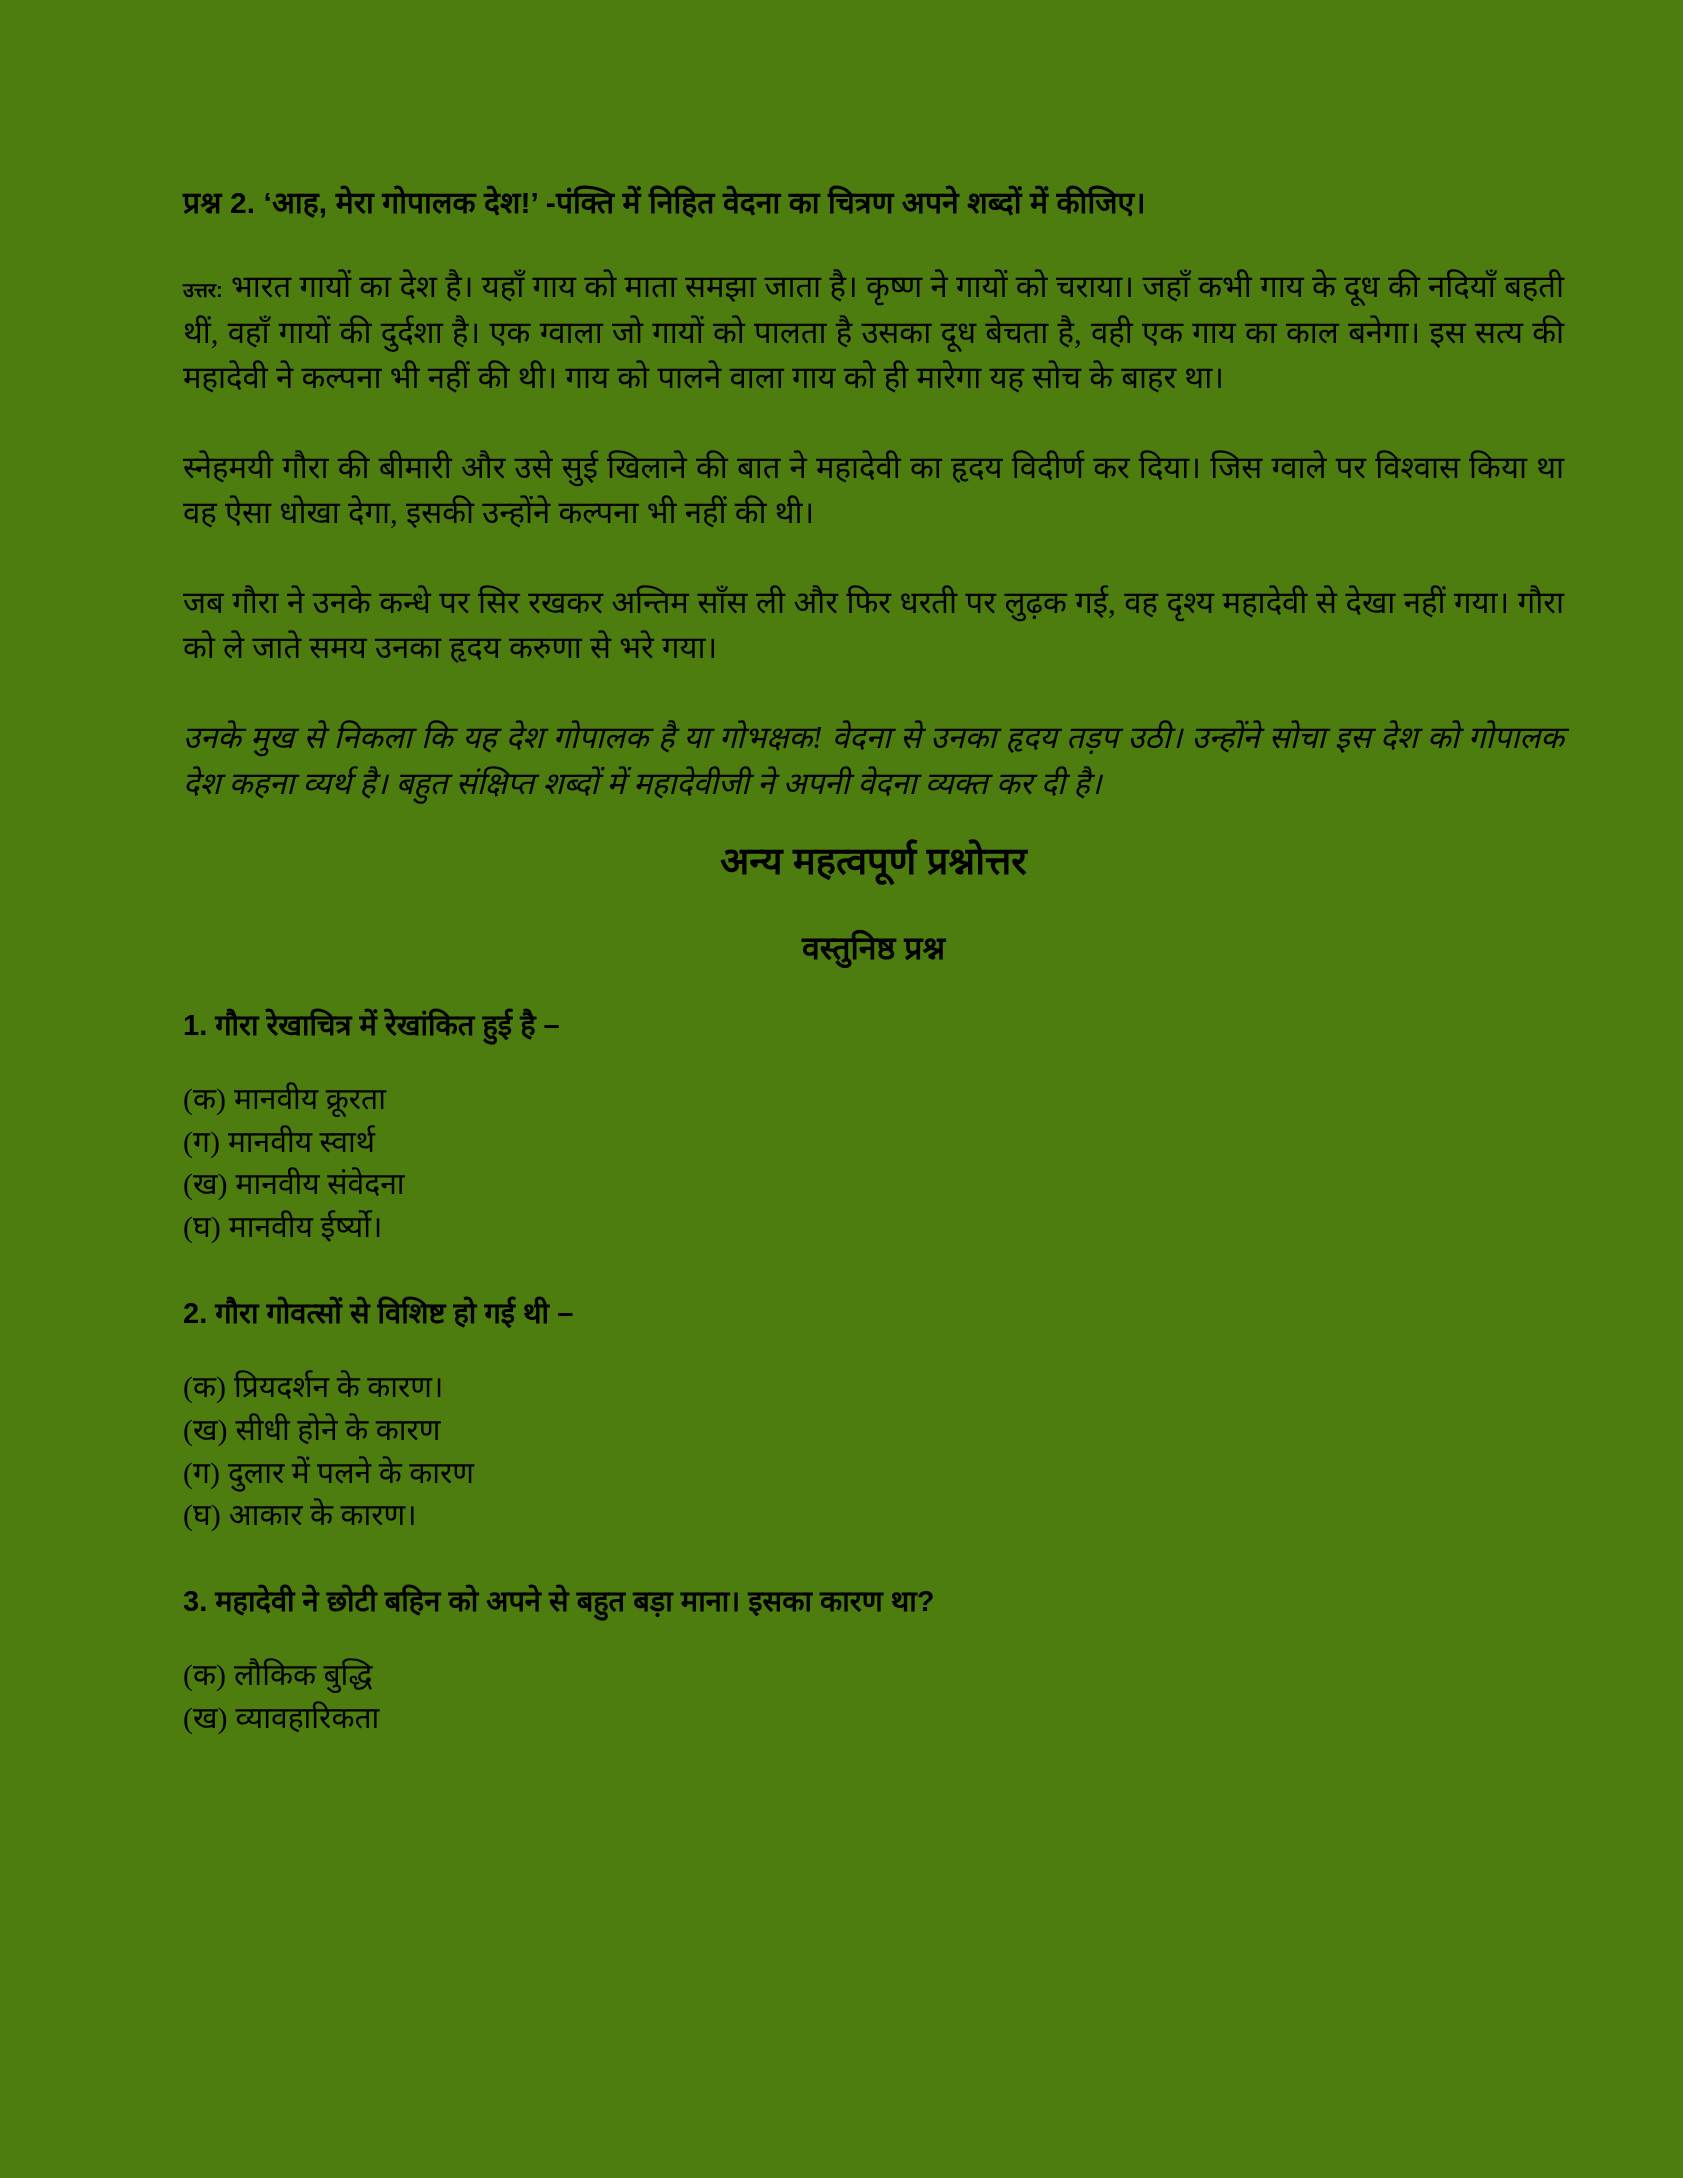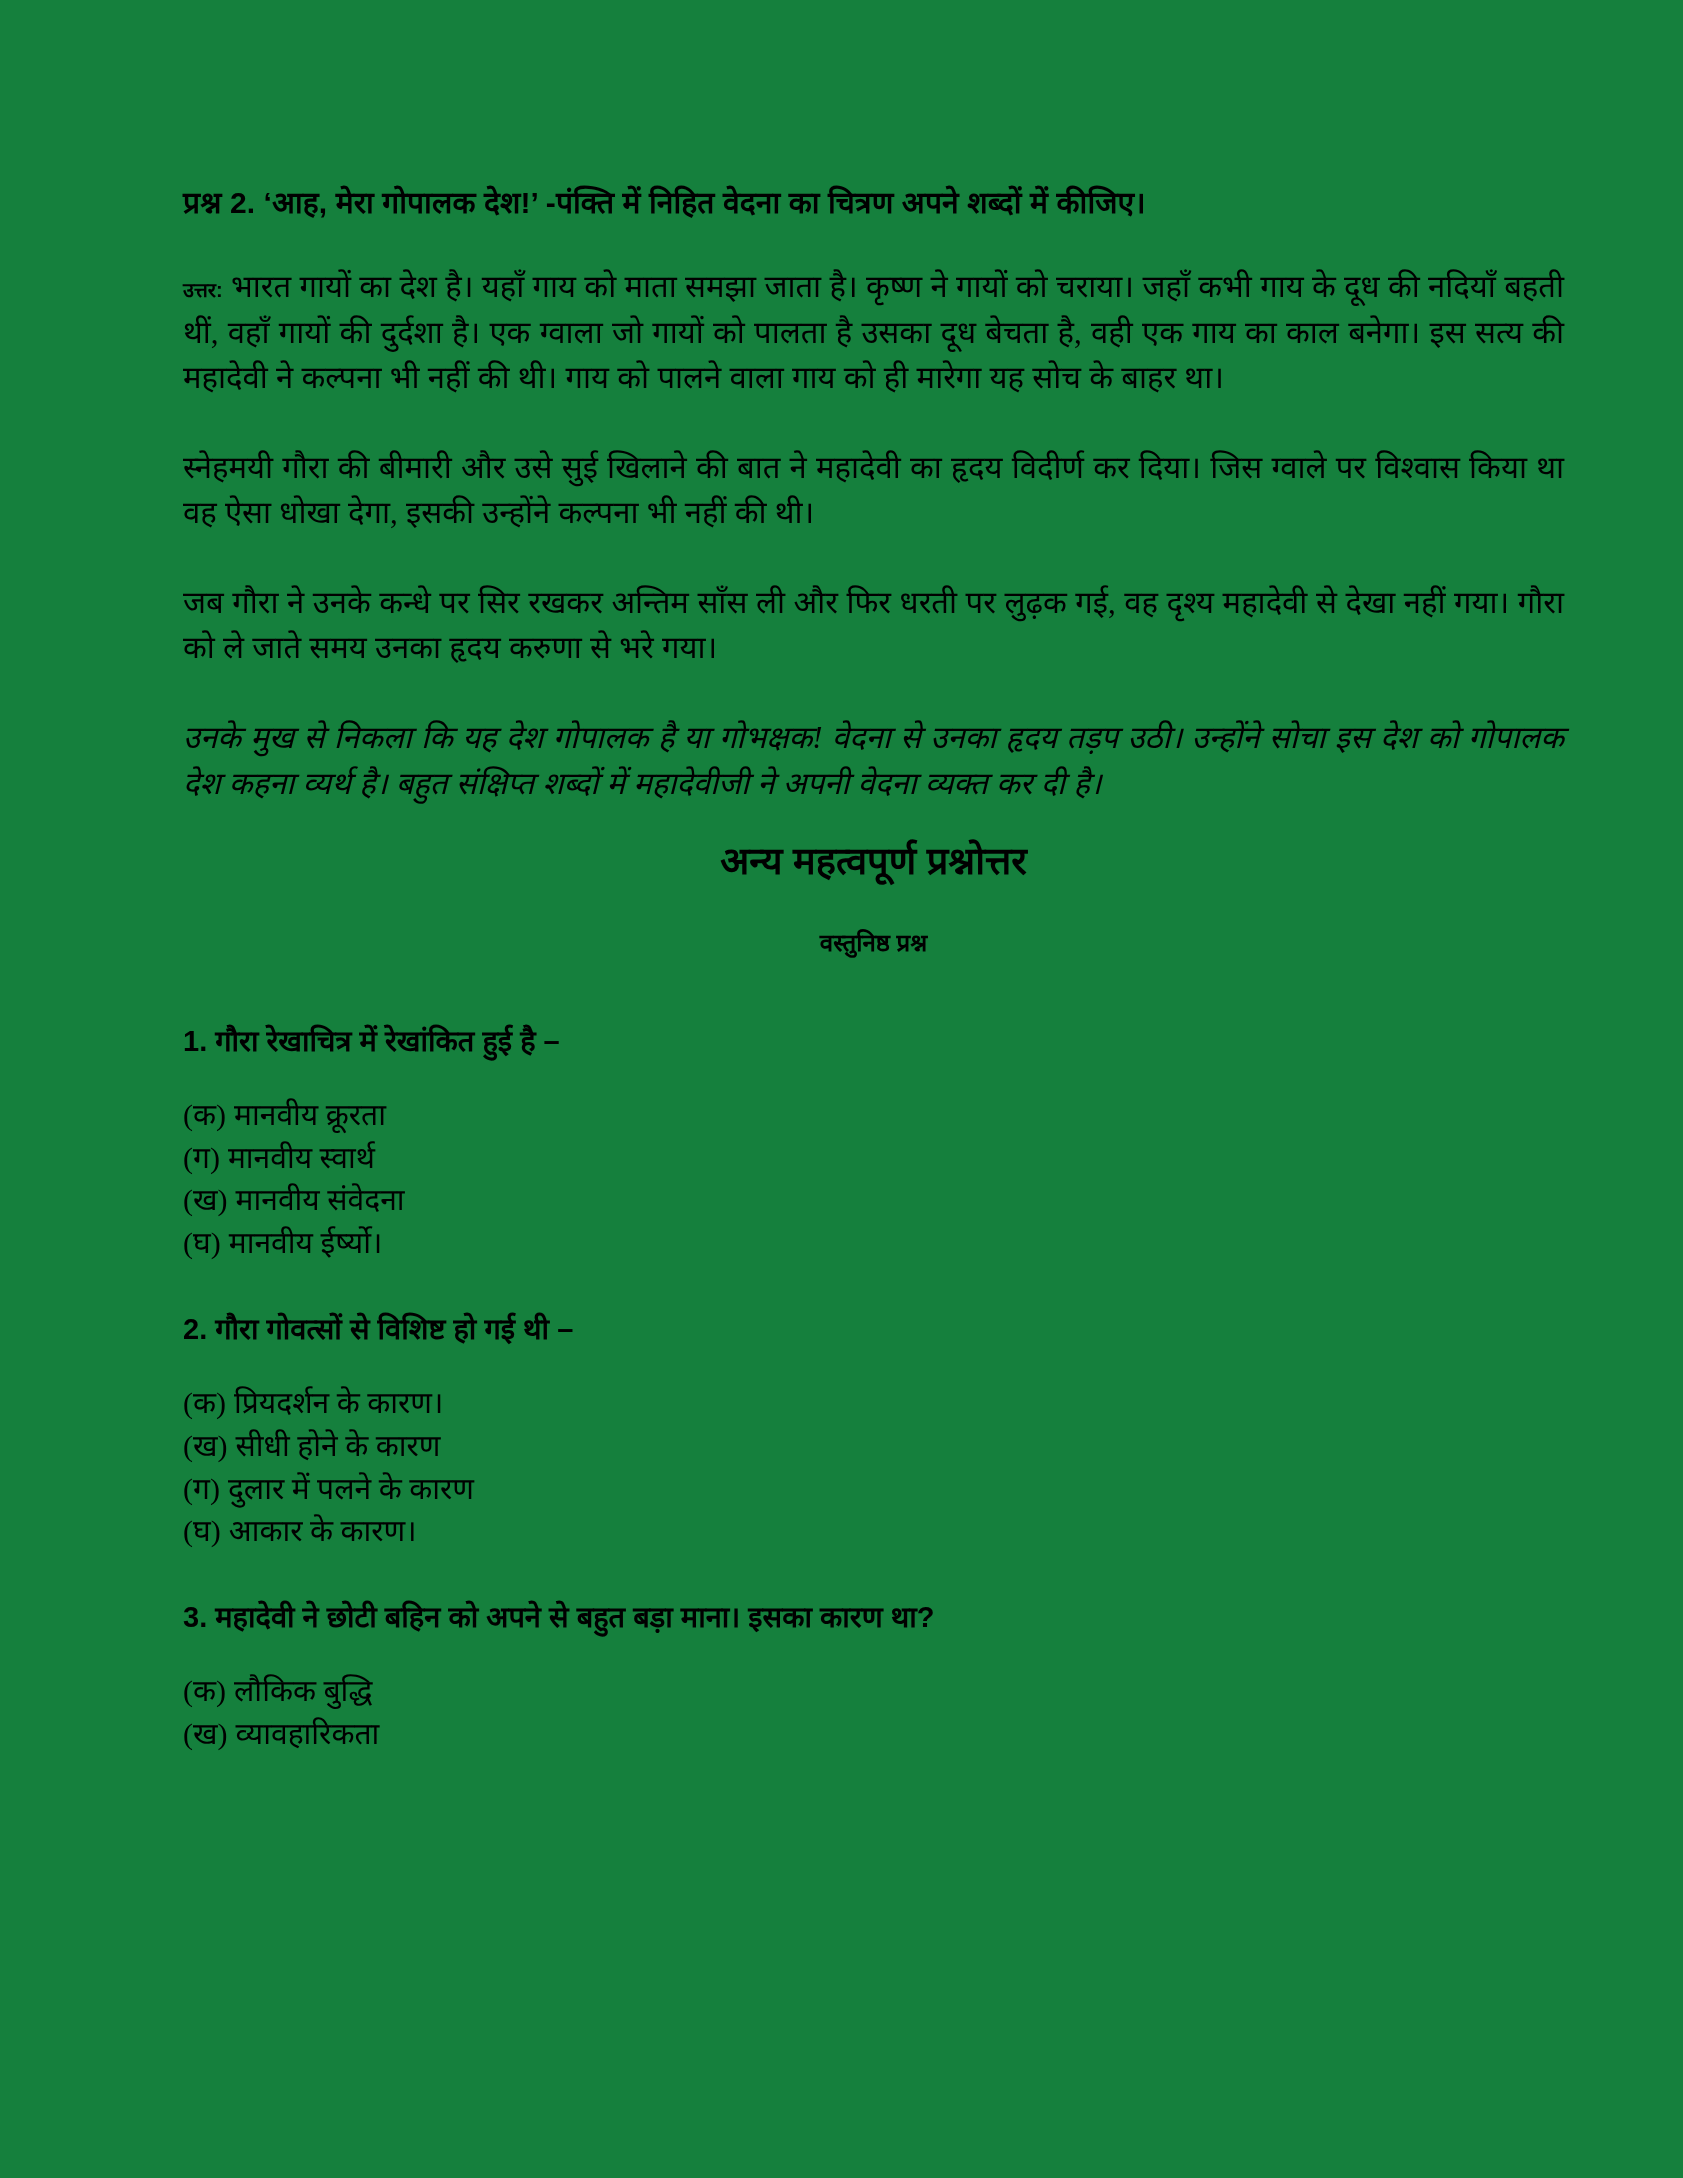--- a/index.html
+++ b/index.html
@@ -12,21 +12,21 @@
     width: 1683px;
     height: 2178px;
     font-family: "Liberation Serif", "DejaVu Serif", serif;
     color: #000000;
     overflow: hidden;
   }
   .page {
     position: relative;
     width: 1683px;
     height: 2178px;
-    background: #15803d;
+    background: #4d7c0f;
     box-sizing: border-box;
     padding: 183px 119px 59px 183px;
   }
   .content {
     width: 1381px;
   }
 
   
   .q-heading {
     font-family: "Liberation Sans", "DejaVu Sans", sans-serif;
@@ -59,22 +59,22 @@
     font-family: "Liberation Sans", "DejaVu Sans", sans-serif;
     font-weight: bold;
     text-align: center;
     line-height: 1.25;
   }
   .center-heading.primary {
     font-size: 38px;
     margin: 0 0 42px 0;
   }
   .center-heading.secondary {
-    font-size: 24px;
-    margin: 0 0 65px 0;
+    font-size: 32px;
+    margin: 0 0 39px 0;
   }
 
   
   .mcq-block {
     margin: 0 0 20px 0;
   }
   .mcq-question {
     font-family: "Liberation Sans", "DejaVu Sans", sans-serif;
     font-weight: bold;
     font-size: 29px;

